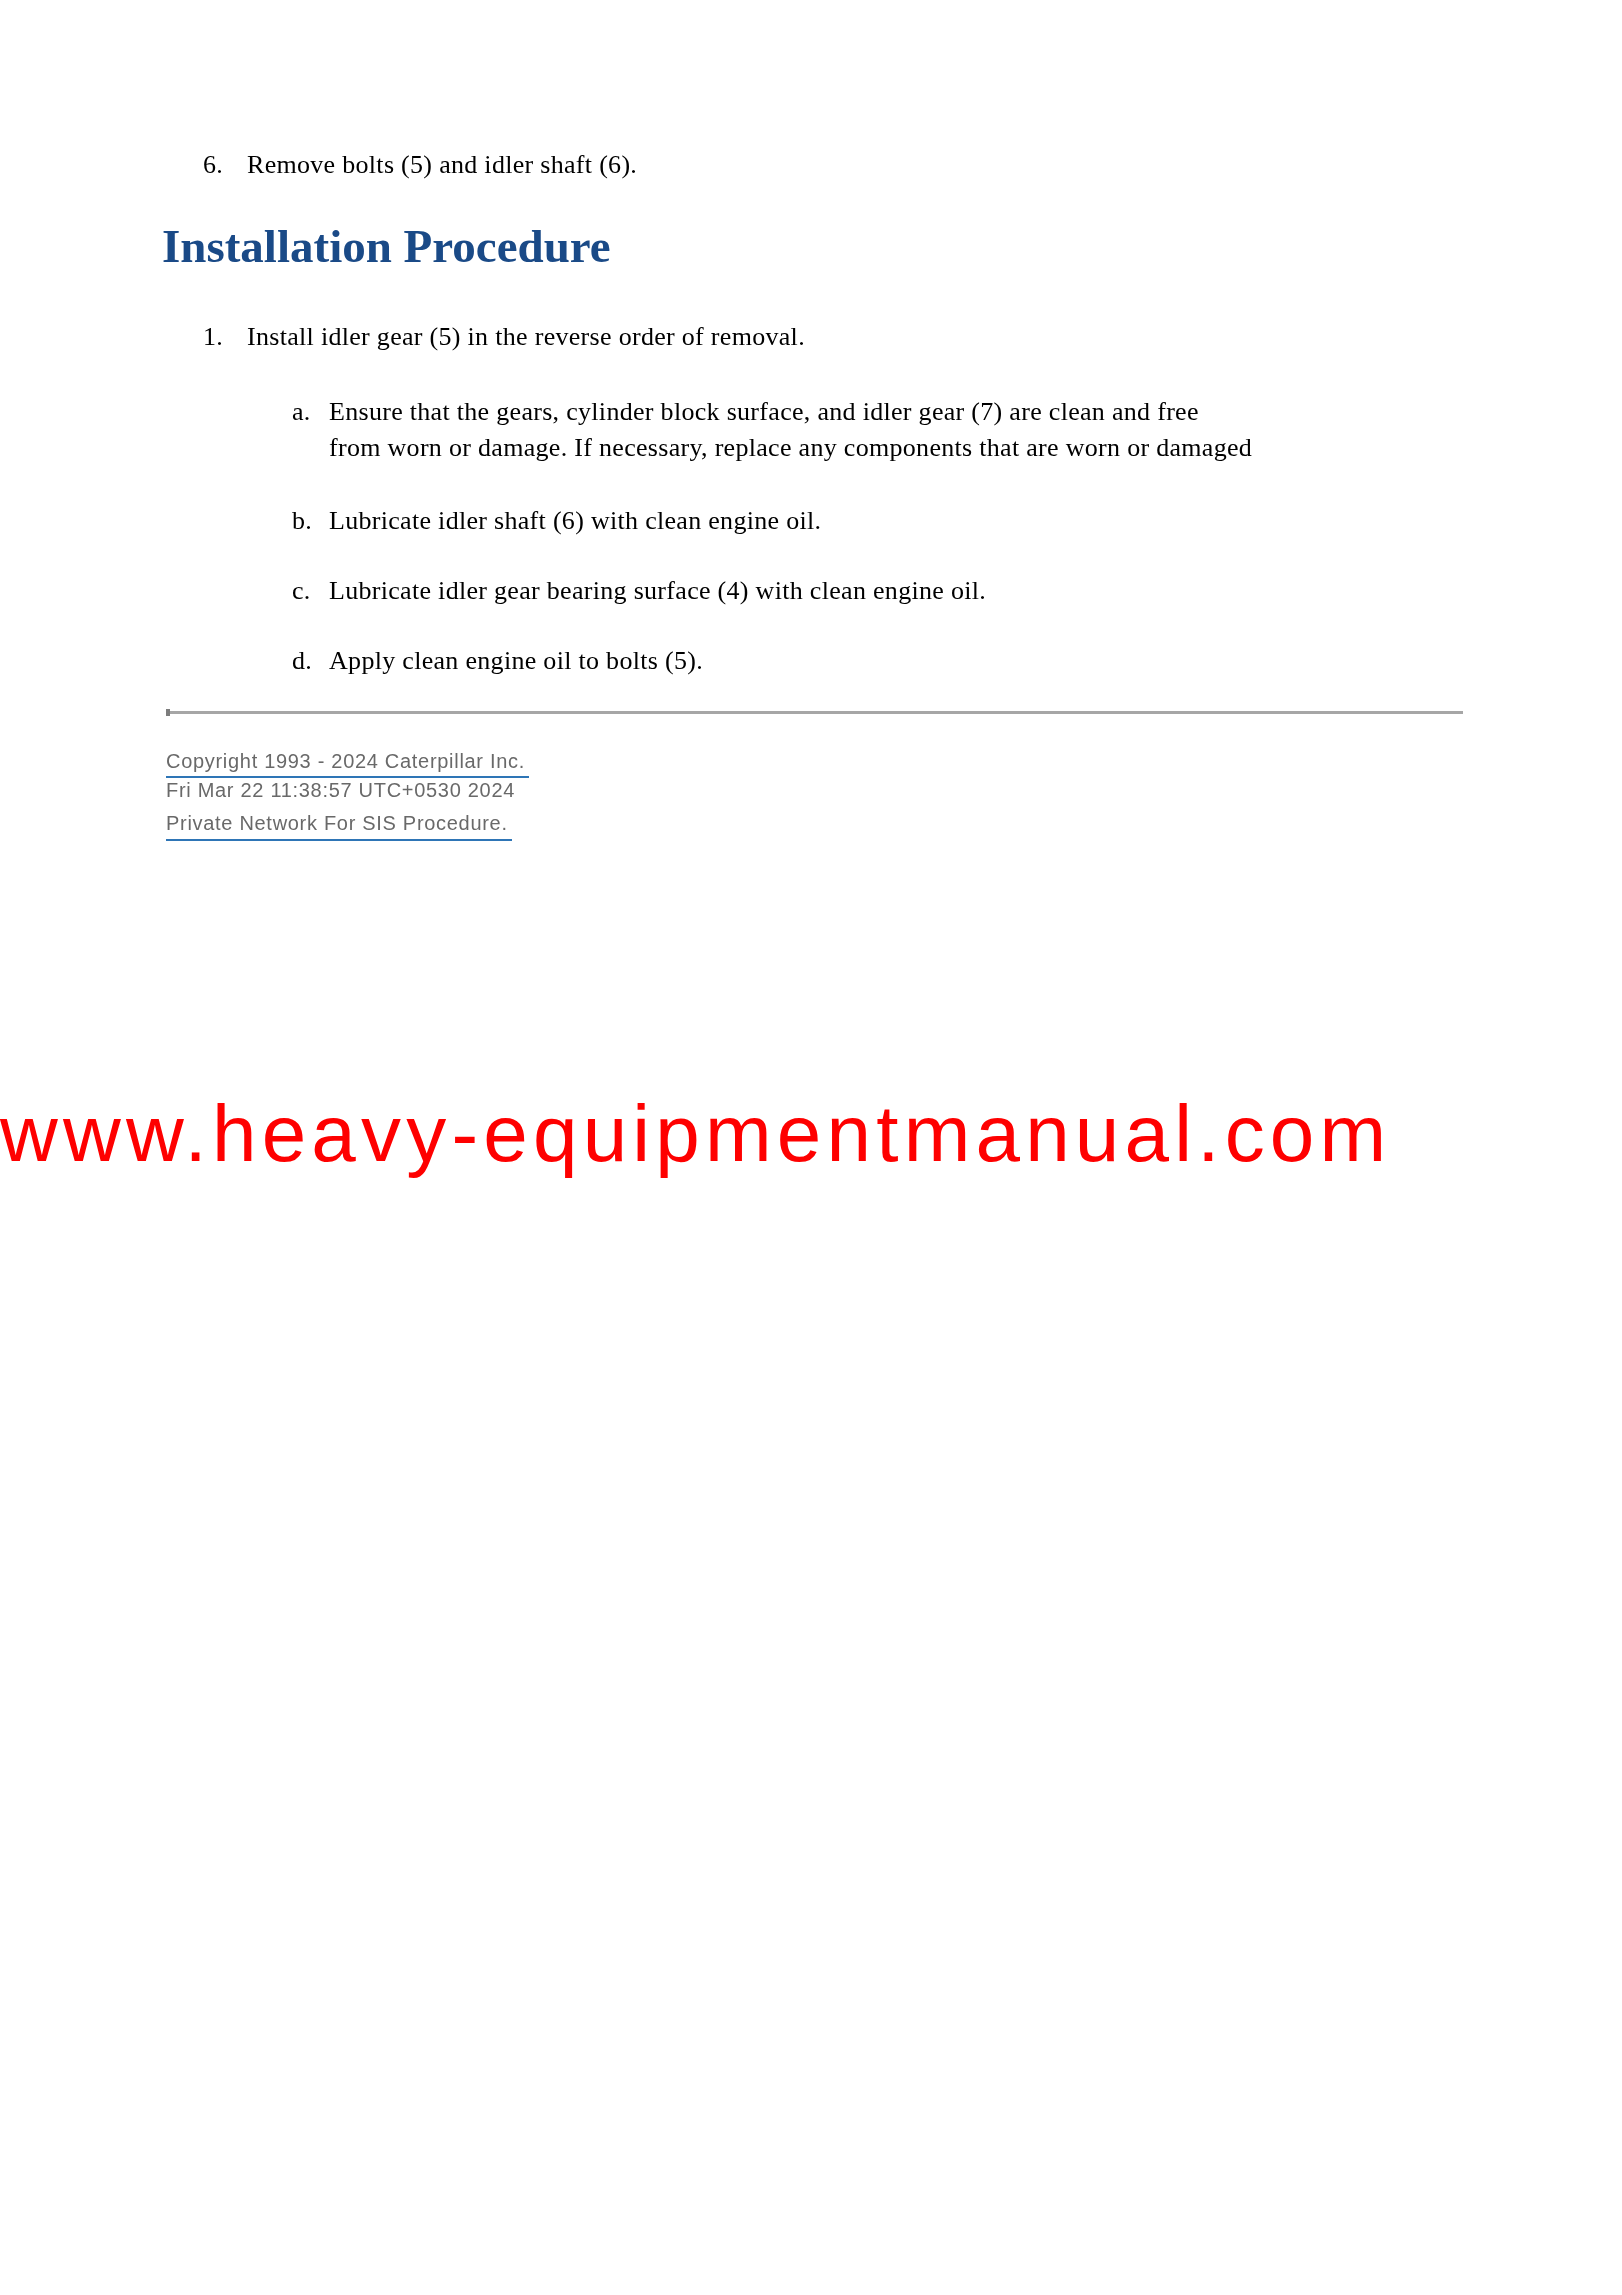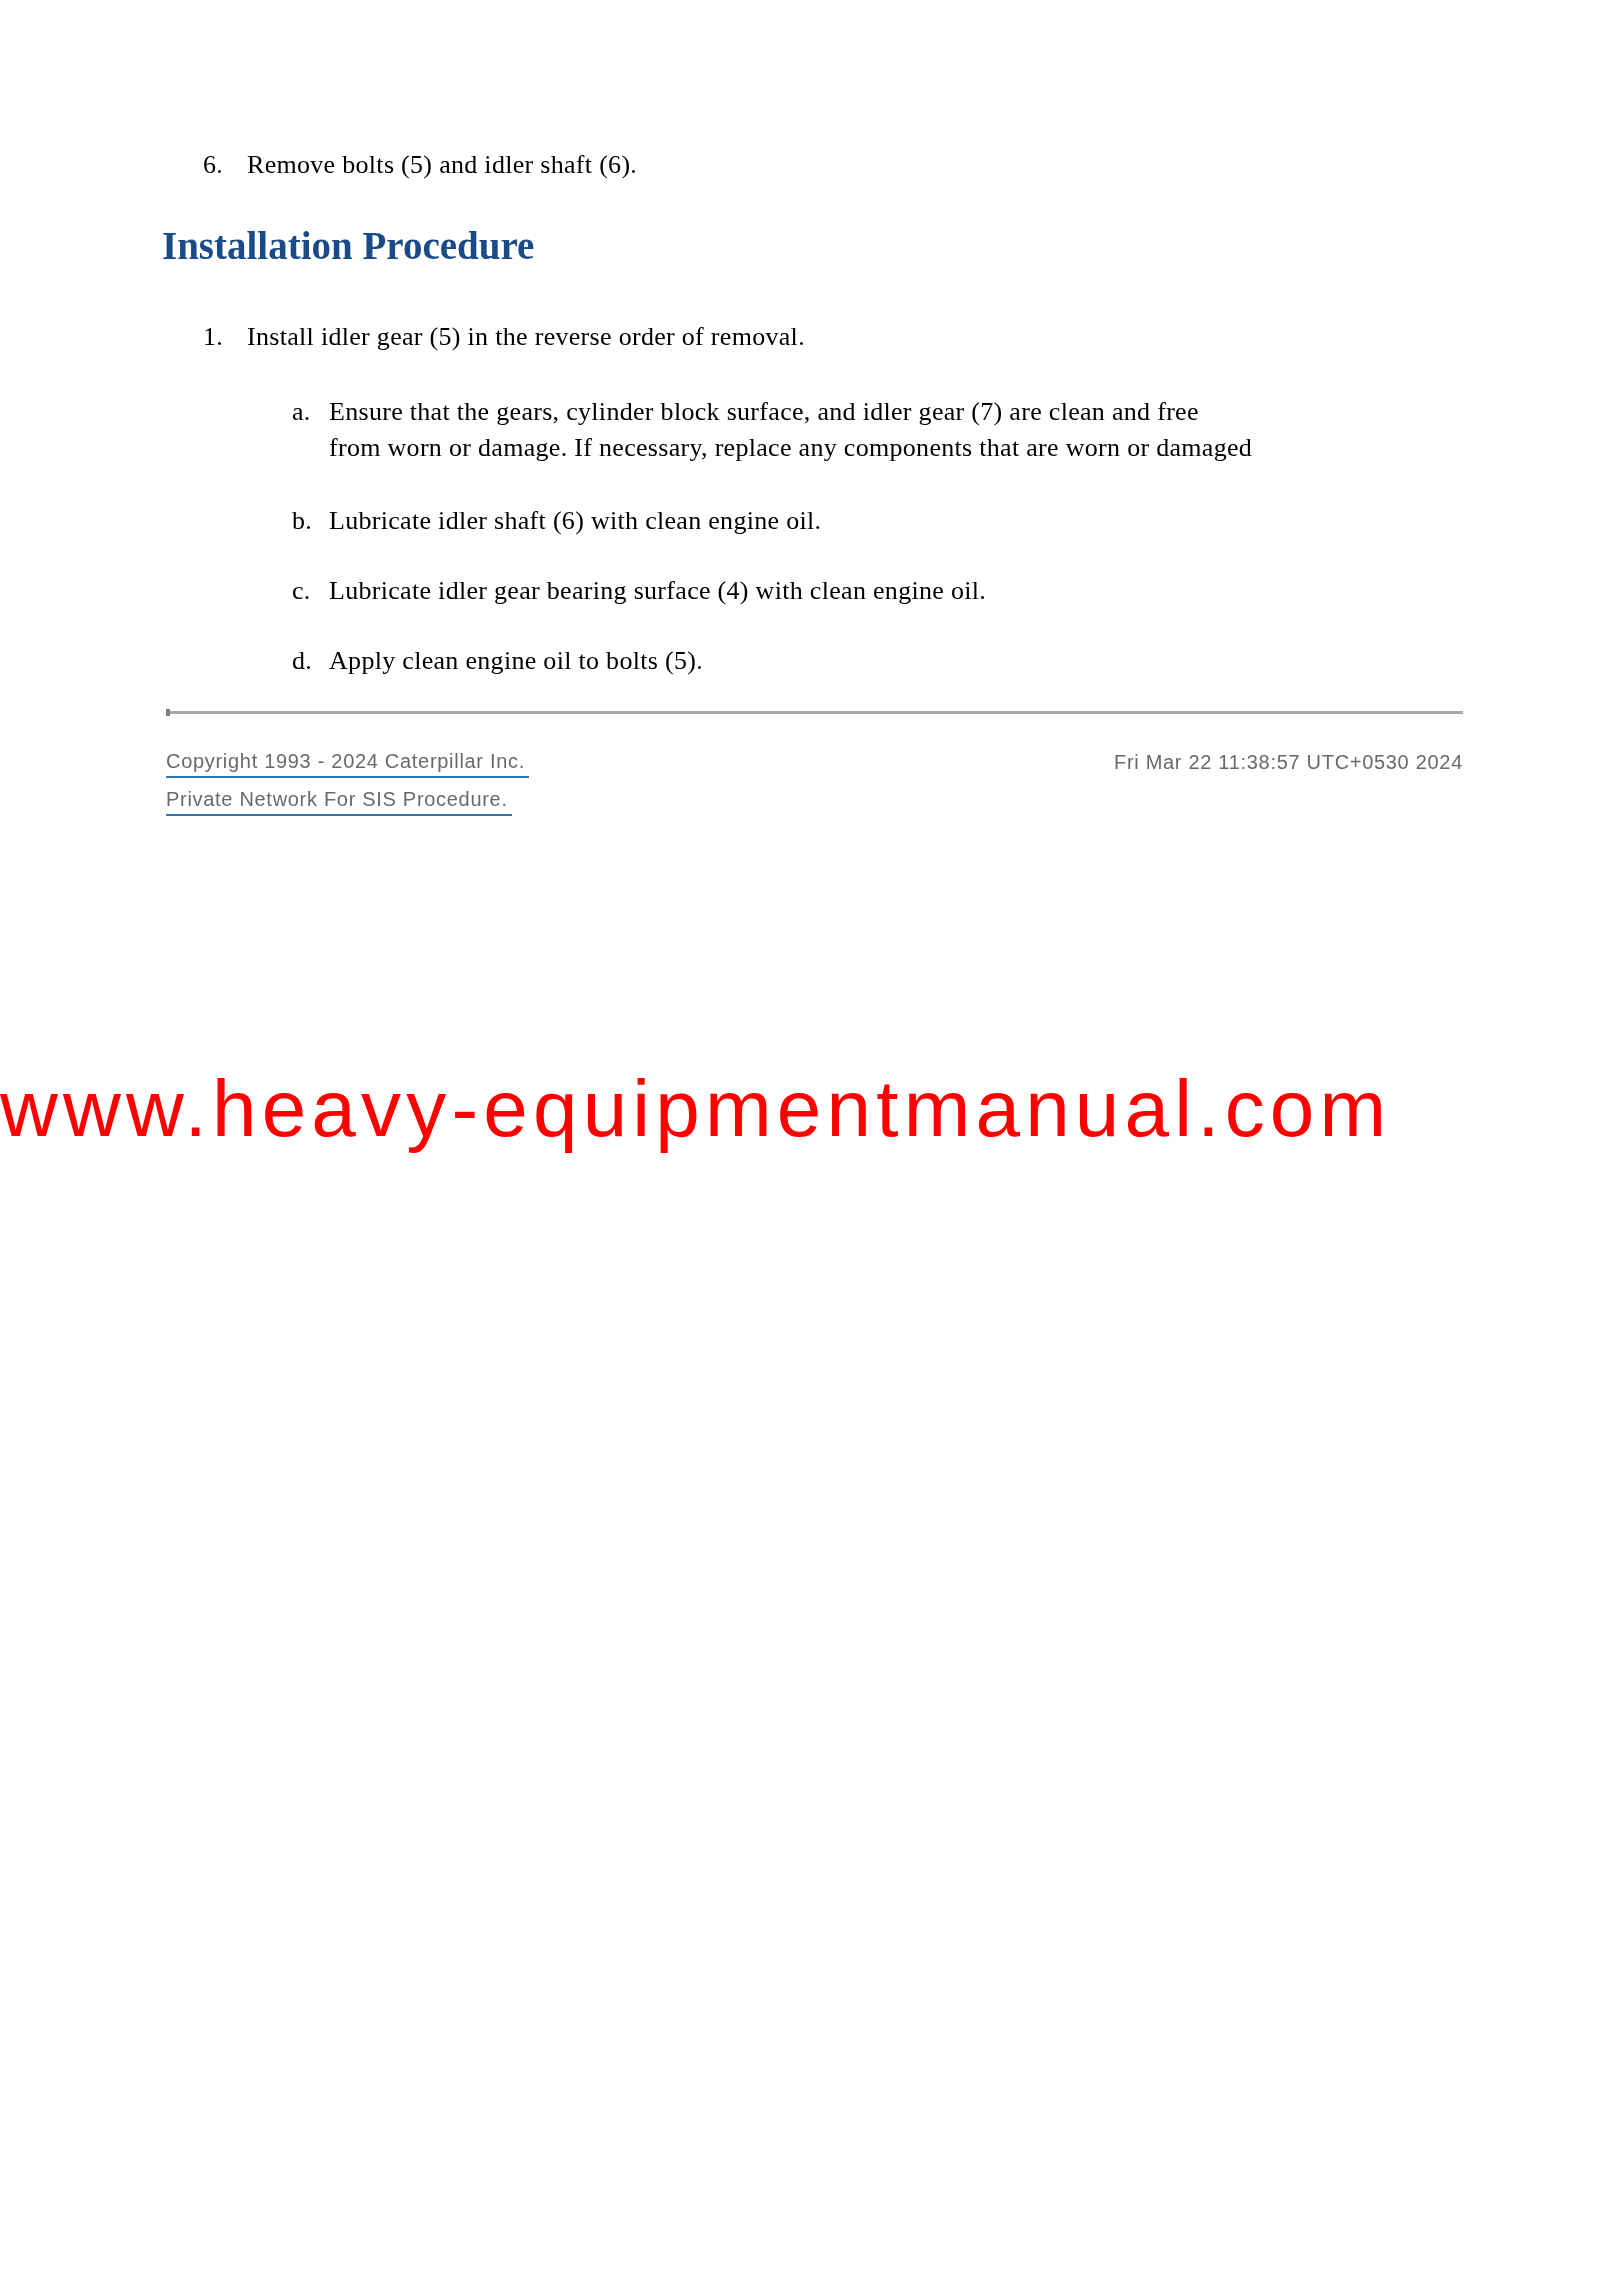--- a/index.html
+++ b/index.html
@@ -18,21 +18,21 @@
     display: flex;
     padding-left: 203px;
     font-size: 26px;
     line-height: 31px;
     letter-spacing: 0.3px;
   }
   .main-item .num { width: 44px; flex-shrink: 0; }
 
   .heading {
     margin: 42px 0 0 162px;
-    font-size: 39px;
+    font-size: 47px;
     line-height: 48px;
     font-weight: bold;
     color: #1a4a87;
   }
 
   #item1 { margin-top: 51px; }
 
   .sub-item {
     display: flex;
     padding-left: 292px;
@@ -61,21 +61,21 @@
 
   .footer {
     margin: 36px 0 0 166px;
     width: 1297px;
     font-family: "Liberation Sans", sans-serif;
     font-size: 20px;
     line-height: 23.6px;
     letter-spacing: 0.7px;
     color: #696969;
   }
-  .footer-row { margin-bottom: 9.8px; }
+  .footer-row { margin-bottom: 9.8px; flex-direction: column; }
   .footer-row.first {
     display: flex;
     justify-content: space-between;
     align-items: flex-start;
   }
   .flink {
     display: inline-block;
     border-bottom: 2.6px solid #2e75b6;
     padding: 0 3.9px 2.6px 0;
     cursor: pointer;

